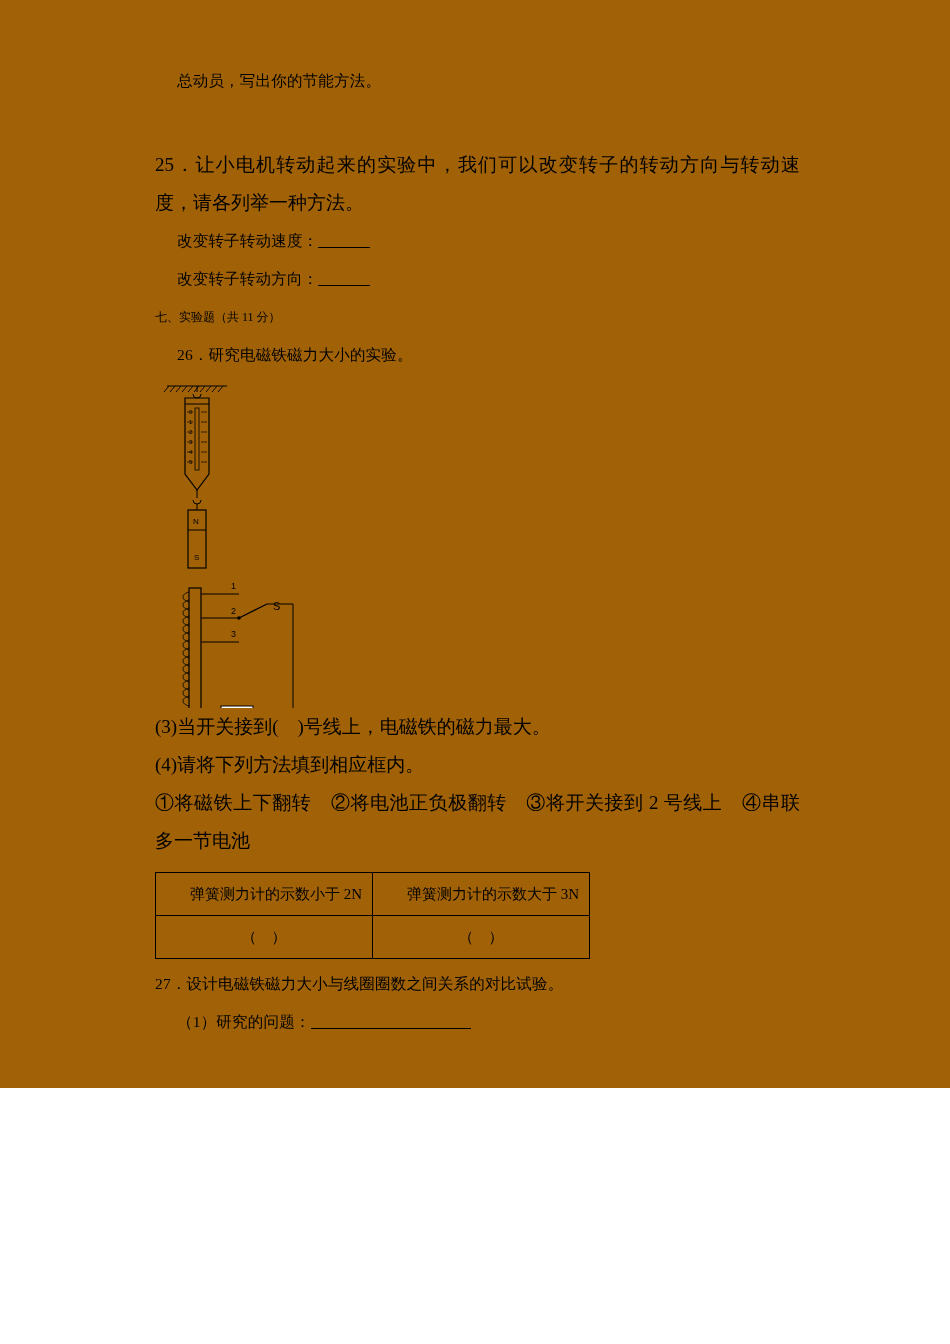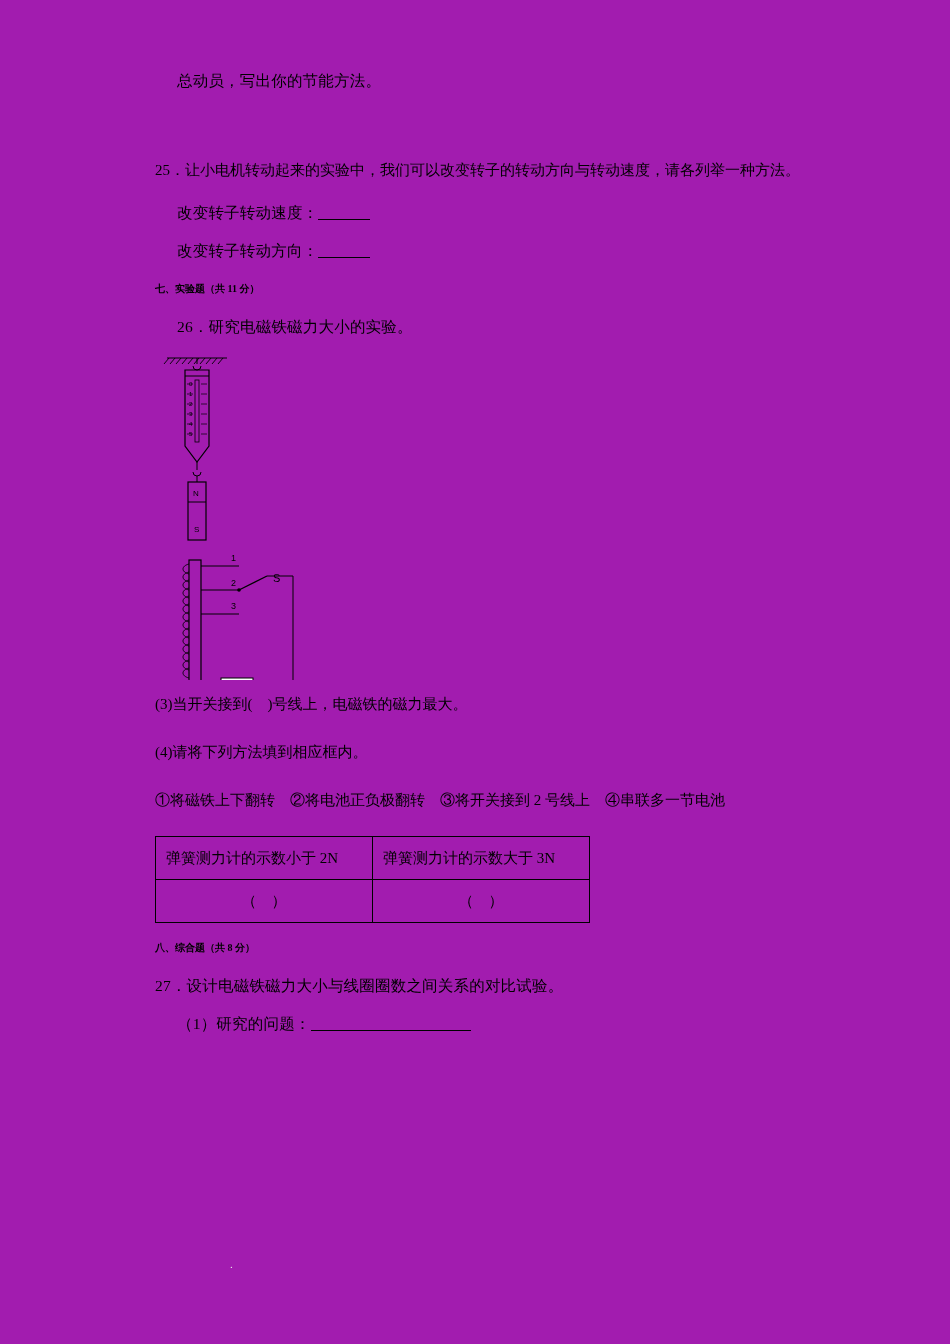--- a/index.html
+++ b/index.html
@@ -7,47 +7,47 @@
     padding: 0;
     background: #ffffff;
   }
   body {
     font-family: "Liberation Serif", "DejaVu Serif", serif;
     color: #000000;
   }
   .page {
     position: relative;
     width: 950px;
-    height: 1344px;
+    height: 1088px;
     margin: 0 auto;
-    background: #a21caf;
+    background: #a16207;
     overflow: hidden;
   }
   .content {
     position: absolute;
     left: 155px;
     top: 0;
     width: 645px;
   }
   .line {
     font-size: 15.5px;
     line-height: 38px;
     letter-spacing: 0.2px;
   }
   .para {
-    font-size: 15px;
-    line-height: 48px;
+    font-size: 19px;
+    line-height: 38px;
     text-align: justify;
   }
   .indent1 {
     padding-left: 22px;
   }
   .sec-head {
-    font-size: 10px;
-    font-weight: bold;
+    font-size: 12px;
+    font-weight: normal;
     line-height: 38px;
   }
   .blank-ul {
     display: inline-block;
     border-bottom: 1px solid #000;
     width: 52px;
     height: 14px;
     vertical-align: -2px;
   }
   .blank-long {
@@ -72,21 +72,21 @@
     border-collapse: collapse;
     margin-top: 12px;
     margin-bottom: 6px;
     width: 435px;
   }
   table.answer-box td {
     border: 1px solid #000;
     font-size: 15px;
     padding: 8px 10px;
     height: 26px;
-    text-align: left;
+    text-align: right;
   }
   table.answer-box td.centered {
     text-align: center;
   }
   .footer {
     position: absolute;
     left: 0;
     top: 1284px;
     width: 950px;
     text-align: center;
@@ -243,21 +243,20 @@
         <td>弹簧测力计的示数小于 2N</td>
         <td>弹簧测力计的示数大于 3N</td>
       </tr>
       <tr>
         <td class="centered">（　）</td>
         <td class="centered">（　）</td>
       </tr>
     </tbody>
       </table>
 
-    <div class="sec-head">八、综合题（共 8 分）</div>
 
     <div class="line">
       <span>27．</span><span>设计电磁铁磁力大小与线圈圈数之间关系的对比试验。</span>
     </div>
 
     <div class="line indent1">
       <span>（1）研究的问题：</span><span class="blank-long"></span>
     </div>
 
 

